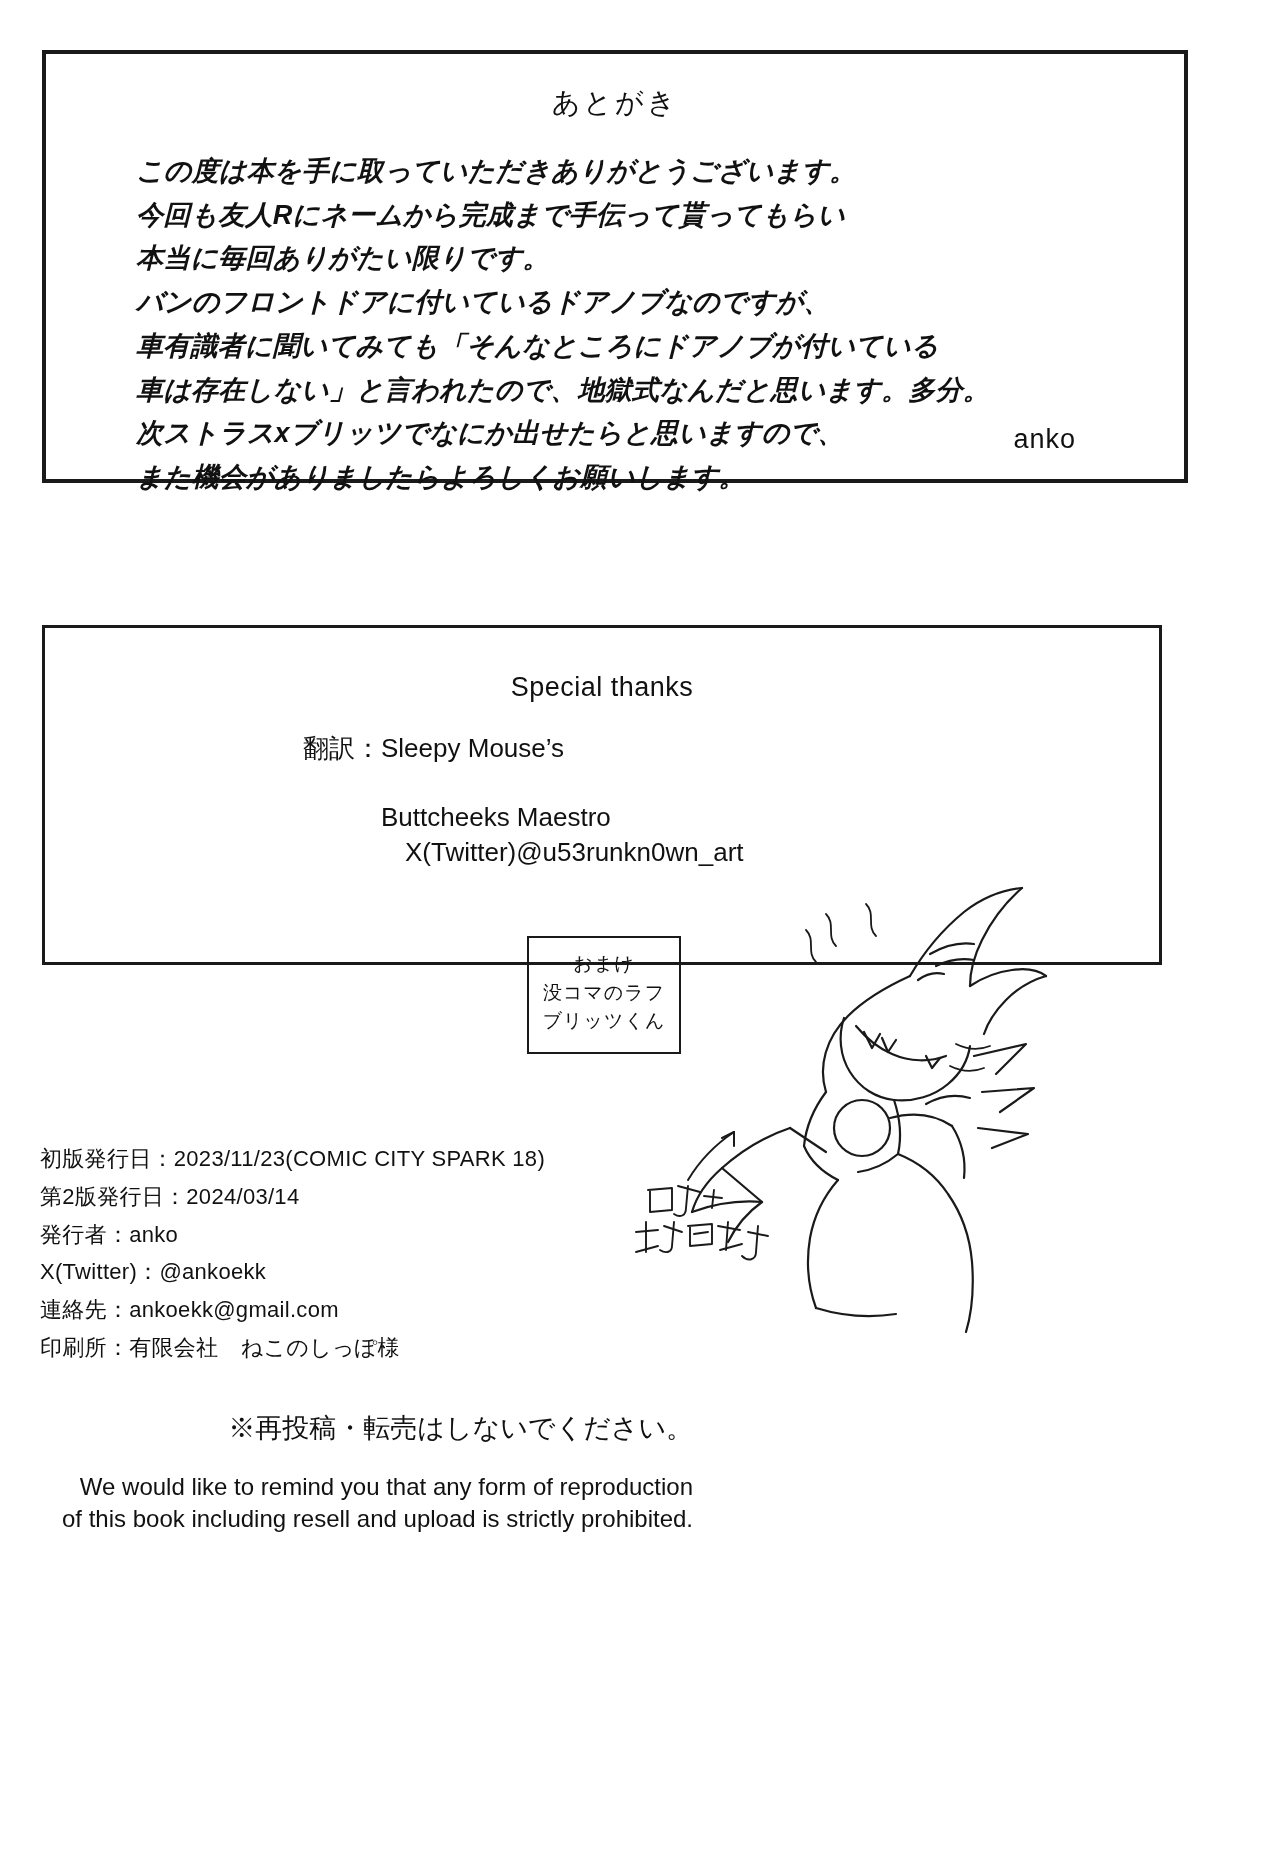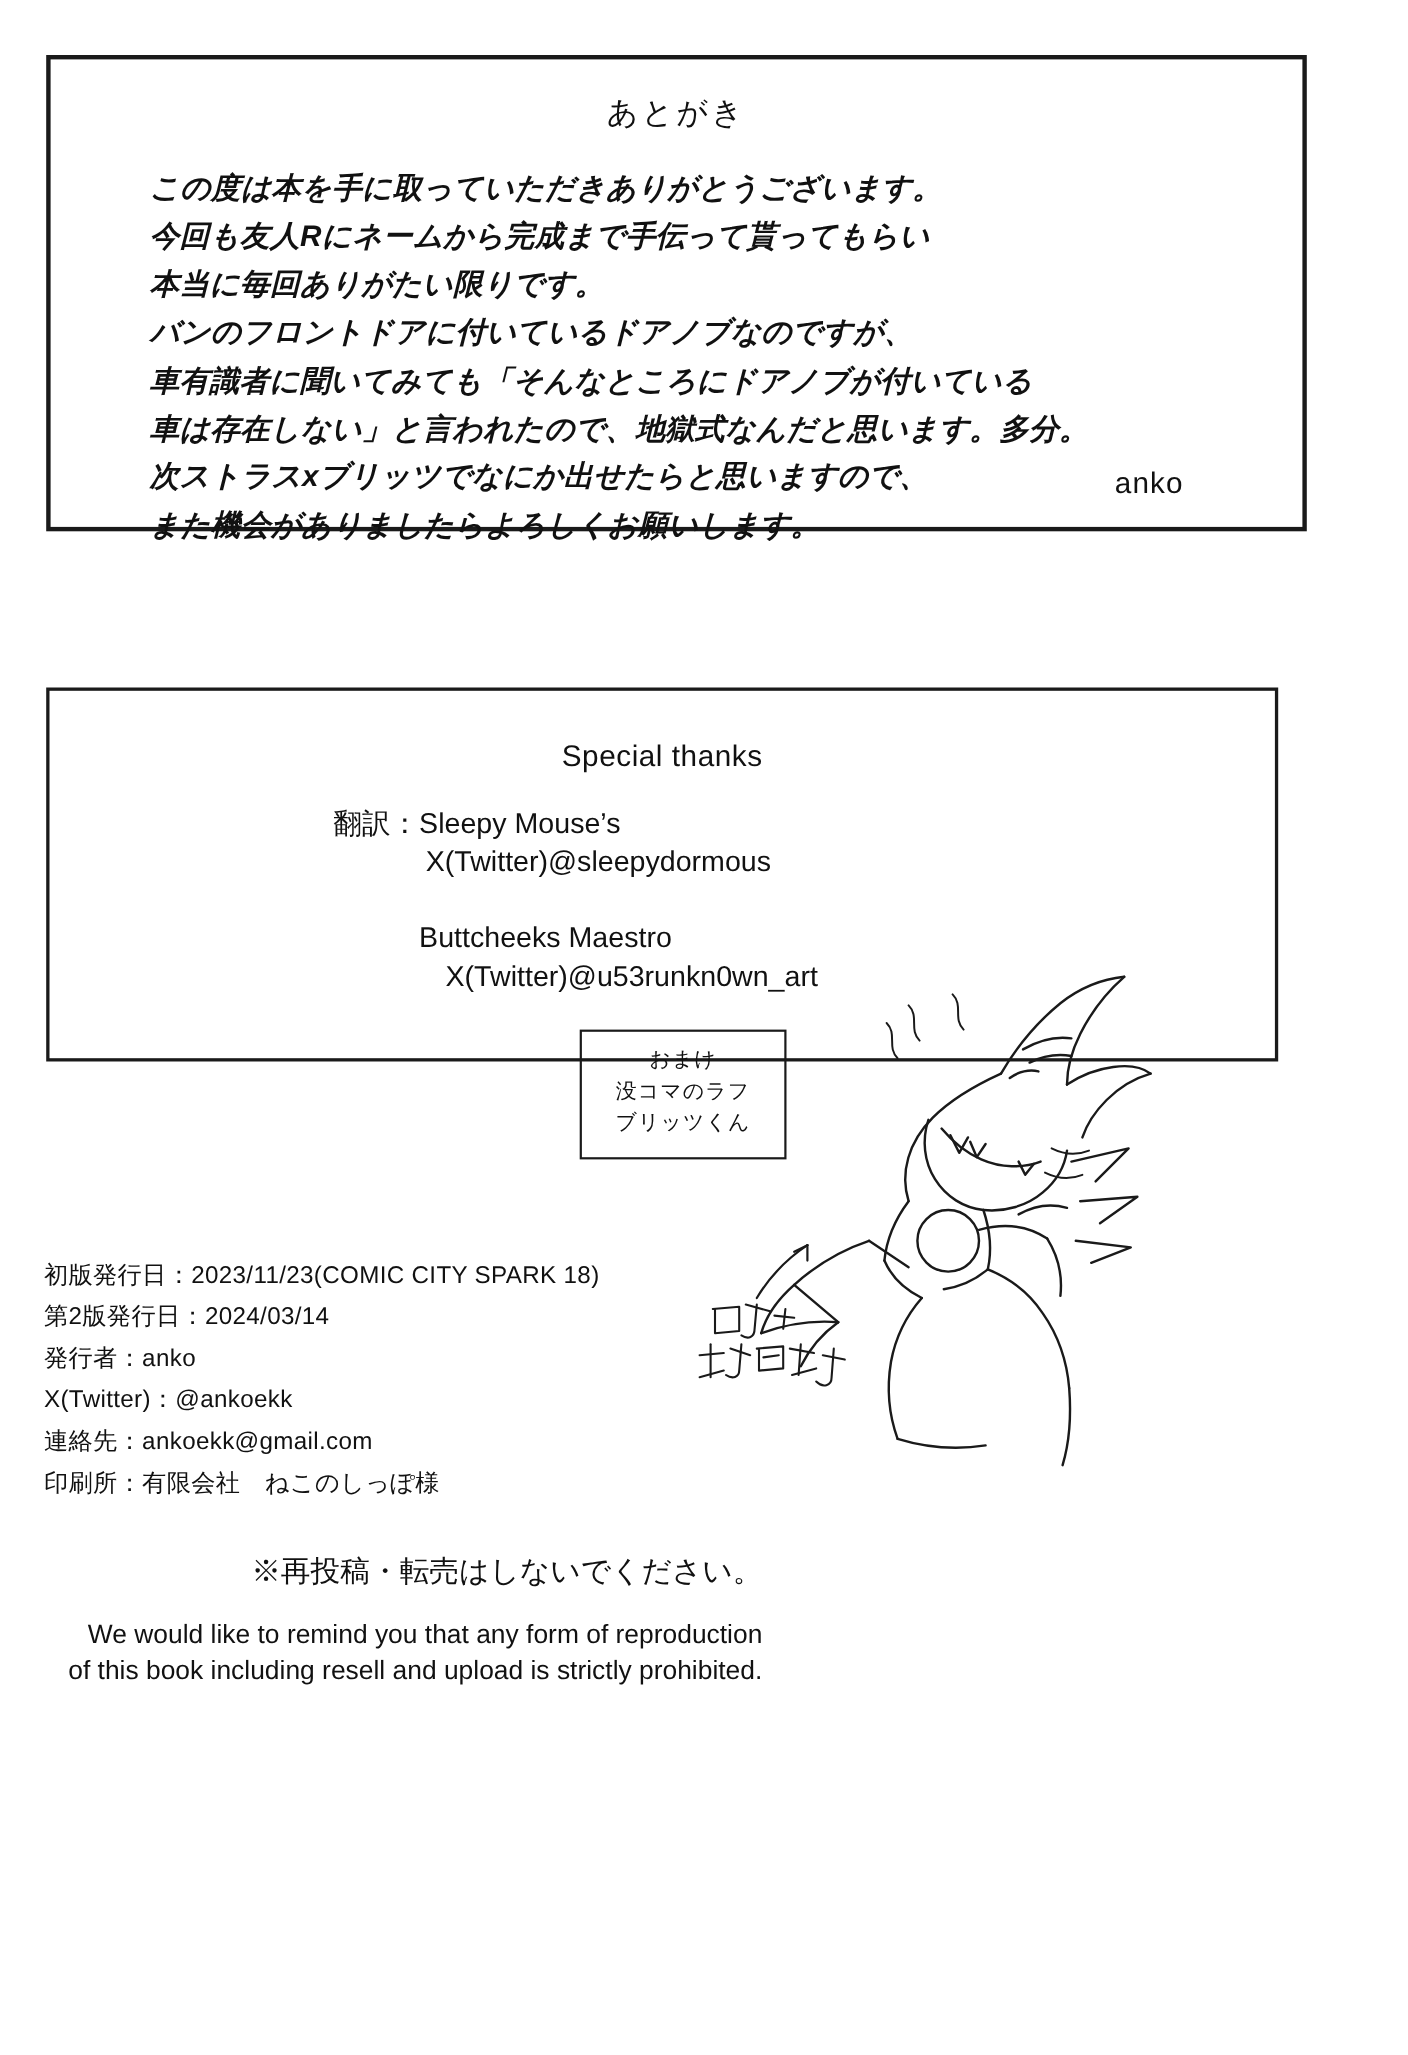--- a/index.html
+++ b/index.html
@@ -79,21 +79,21 @@
   }
   .thanks-group .sub { padding-left: 84px; }
   .thanks-group.second { padding-left: 336px; margin-top: 34px; }
   .thanks-group.second .sub { padding-left: 24px; }
 
   
   #omake-box {
     position: absolute;
     left: 527px;
     top: 936px;
-    width: 188px;
+    width: 154px;
     height: 118px;
     border: 2px solid #1a1a1a;
     box-sizing: border-box;
     text-align: center;
     font-size: 19px;
     line-height: 1.5;
     padding-top: 12px;
     letter-spacing: 1px;
   }
 
@@ -150,21 +150,20 @@
     <div>また機会がありましたらよろしくお願いします。</div>
   </div>
   <div id="afterword-signature">anko</div>
 </div>
 
 <div class="box" id="thanks-box">
   <div id="thanks-title">Special thanks</div>
 
   <div class="thanks-group">
     <div>翻訳：Sleepy Mouse’s</div>
-    <div class="sub">X(Twitter)@sleepydormous</div>
   </div>
 
   <div class="thanks-group second">
     <div>Buttcheeks Maestro</div>
     <div class="sub">X(Twitter)@u53runkn0wn_art</div>
   </div>
 </div>
 
 <div id="omake-box">
   <div>おまけ</div>

